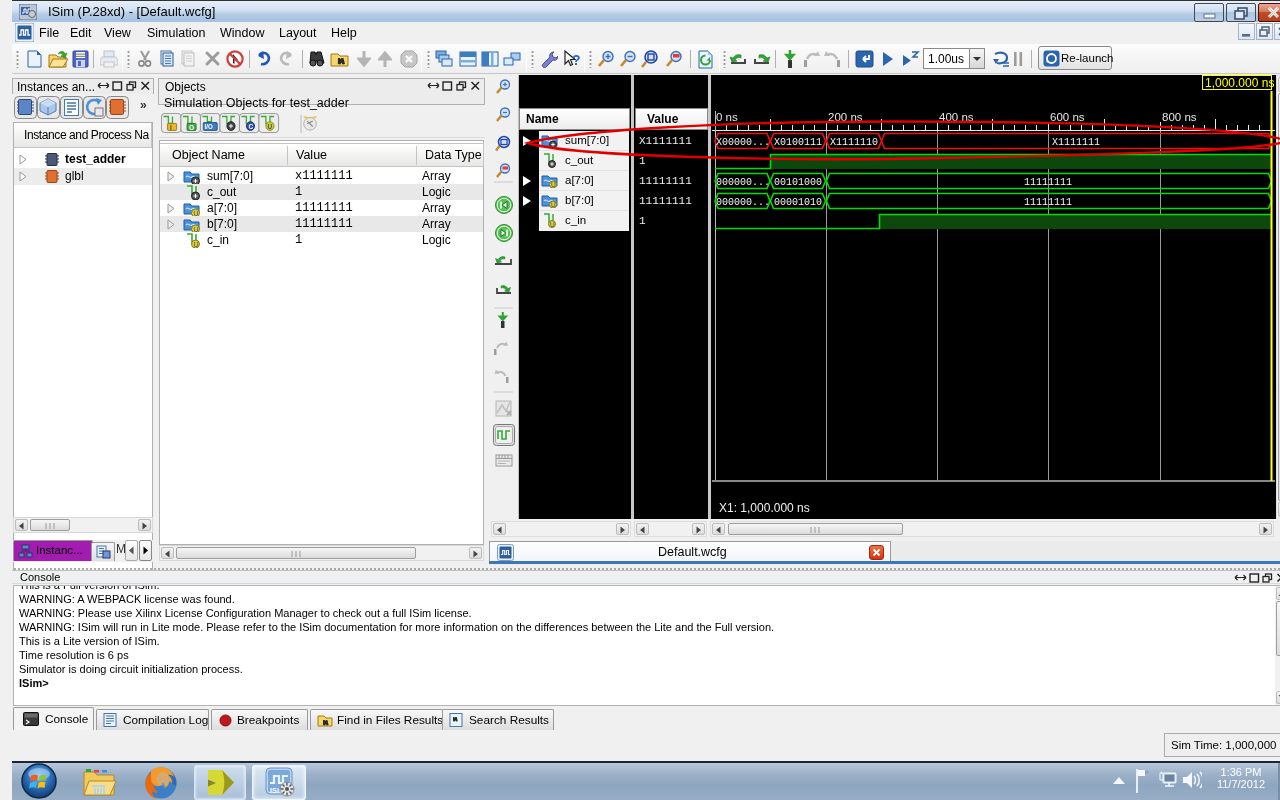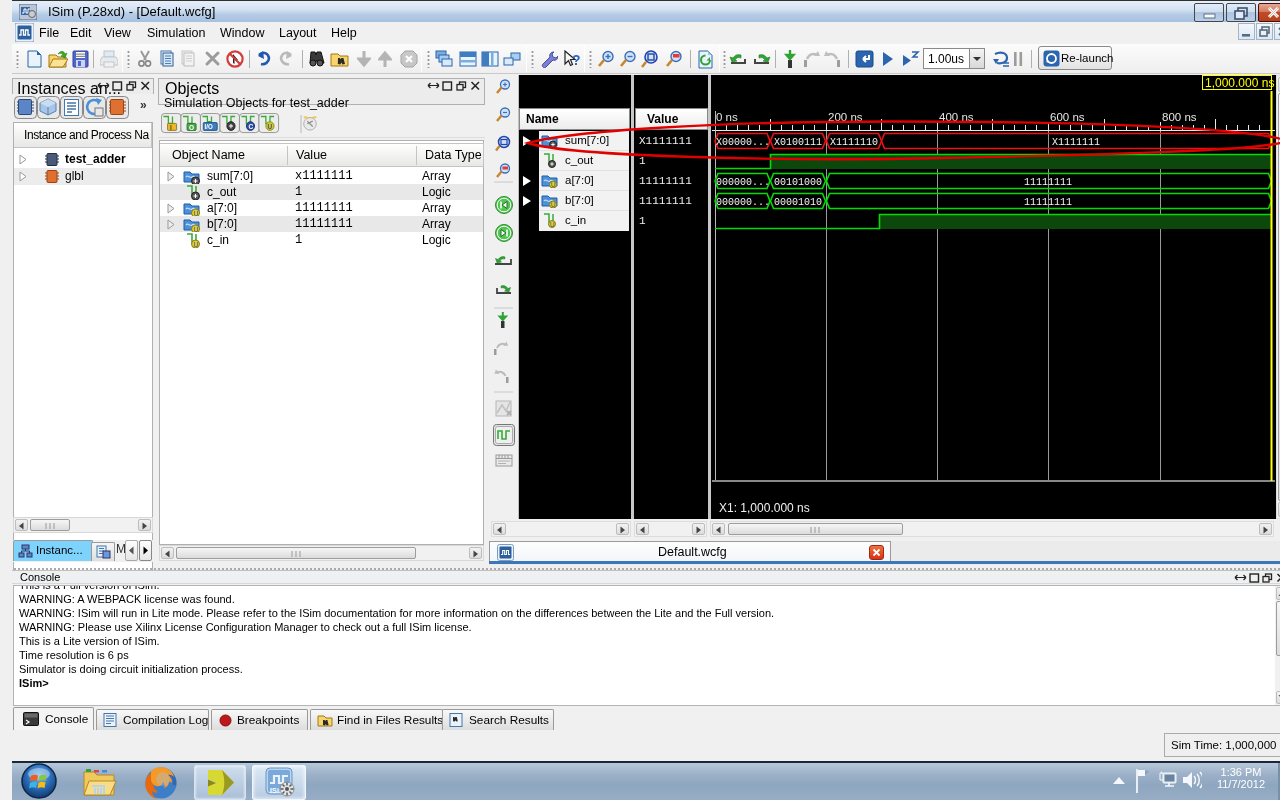--- a/index.html
+++ b/index.html
@@ -27,21 +27,21 @@
 
 #toolbar { left:0; top:44px; width:1280px; height:30px;
   background:linear-gradient(#fcfcfc, #eeeeee); border-bottom:1px solid #c8c8c8; }
 .ticon { top:6px; }
 .tsep { top:6px; width:1px; height:18px; background:#b0b0b0; }
 .thandle { top:6px; width:3px; height:18px;
   background-image:radial-gradient(circle, #9a9a9a 1px, transparent 1.2px);
   background-size:3px 4px; }
 .gedge { top:2px; width:1px; height:26px; background:#d5d5d5; border-right:1px solid #ffffff; }
 
-.ptitle { height:27px; background:#ececec; border:1px solid #b0b0b0; font-size:16px; }
+.ptitle { height:27px; background:#ececec; border:1px solid #b0b0b0; font-size:12px; }
 .dockicons { position:absolute; top:2px; color:#222; font-size:10px; }
 #instances { left:0; top:76px; width:142px; height:486px; background:#f0f0f0; }
 #objects { left:146px; top:76px; width:327px; height:486px; background:#f0f0f0; }
 #wave { left:477px; top:75px; width:803px; height:490px; background:#f0f0f0; }
 .tblhead { background:linear-gradient(#ffffff, #e7e7e5); border:1px solid #c5c5c5; }
 .trow-alt { background:#e8e8e8; }
 .sbarrow { position:absolute; background:linear-gradient(#f2f2f2,#dcdcdc); border:1px solid #bdbdbd; border-radius:2px; }
 .sbthumb { position:absolute; background:linear-gradient(#f6f6f6,#dcdcdc); border:1px solid #9d9d9d; border-radius:2px; }
 
 #consolehdr { left:0; top:570px; width:1280px; height:14px; background:#eef0f1; border-top:1px solid #c0c0c0; border-bottom:1px solid #d8d8d8; font-size:11px; }
@@ -385,21 +385,21 @@
             <path d="M7.5 1.5 L3 5 L7.5 8.5 z" fill="#444"></path>
           </svg></div>
       <div class="sbthumb" style="left:16px;top:1px;width:40px;height:12px"><svg width="38" height="10">
             <path d="M15 2 v6 M19 2 v6 M23 2 v6" stroke="#999"></path>
           </svg></div>
       <div class="sbarrow" style="right:1px;top:1px;width:13px;height:12px"><svg width="11" height="10">
             <path d="M3.5 1.5 L8 5 L3.5 8.5 z" fill="#444"></path>
           </svg></div>
     </div>
     <div class="abs" style="left:0;top:464px;width:142px;height:22px;background:#f0f0f0">
-      <div class="abs" style="left:1px;top:0;width:80px;height:21px;background:#7dd3fc;border:1px solid #999;border-bottom:none;border-radius:2px 2px 0 0">
+      <div class="abs" style="left:1px;top:0;width:80px;height:21px;background:#a21caf;border:1px solid #999;border-bottom:none;border-radius:2px 2px 0 0">
         <svg class="abs" style="left:4px;top:3px" width="15" height="14">
             <rect x="4" y="1" width="7" height="4" fill="#5588cc" stroke="#336"></rect>
             <rect x="1" y="9" width="5" height="4" fill="#5588cc" stroke="#336"></rect>
             <rect x="9" y="9" width="5" height="4" fill="#5588cc" stroke="#336"></rect>
             <path d="M7.5 5 v2 M3.5 9 v-2 h8 v2" stroke="#336" fill="none"></path>
           </svg>
         <div class="abs" style="left:22px;top:3px;font-size:11.5px">Instanc...</div>
       </div>
       <div class="abs" style="left:79px;top:2px;width:24px;height:19px;background:linear-gradient(#f6f6f6,#dfdfdf);border:1px solid #999;border-bottom:none;border-radius:2px 2px 0 0">
         <svg class="abs" style="left:4px;top:2px" width="15" height="14">
@@ -835,22 +835,22 @@
           <rect x="1" y="3.5" width="6" height="5.5" fill="#ececec" stroke="#222" stroke-width="1.3"></rect>
         </svg></span>
     <span class="dockicons" style="left:1264px;top:2px"><svg width="11" height="10">
           <path d="M1.5 1 l7.5 7.5 M9 1 l-7.5 7.5" stroke="#222" stroke-width="1.5"></path>
         </svg></span>
   </div>
   <div class="abs" id="consolebody">
     <div class="abs" style="left:5px;top:-8px;width:1240px">
       <div>This is a Full version of ISim.</div>
       <div>WARNING: A WEBPACK license was found.</div>
+      <div>WARNING: Please use Xilinx License Configuration Manager to check out a full ISim license.</div>
       <div>WARNING: ISim will run in Lite mode. Please refer to the ISim documentation for more information on the differences between the Lite and the Full version.</div>
-      <div>WARNING: Please use Xilinx License Configuration Manager to check out a full ISim license.</div>
       <div>This is a Lite version of ISim.</div>
       <div>Time resolution is 6 ps</div>
       <div>Simulator is doing circuit initialization process.</div>
       <div style="font-weight:bold">ISim&gt;</div>
     </div>
     <div class="abs" style="left:1261px;top:0;width:16px;height:119px;background:#f1f1f1">
       <div class="sbarrow" style="left:1px;top:1px;width:13px;height:13px"><svg width="11" height="11">
             <path d="M5.5 3 l-4 5 h8 z" fill="#555"></path>
           </svg></div>
       <div class="sbthumb" style="left:1px;top:15px;width:13px;height:55px"></div>

